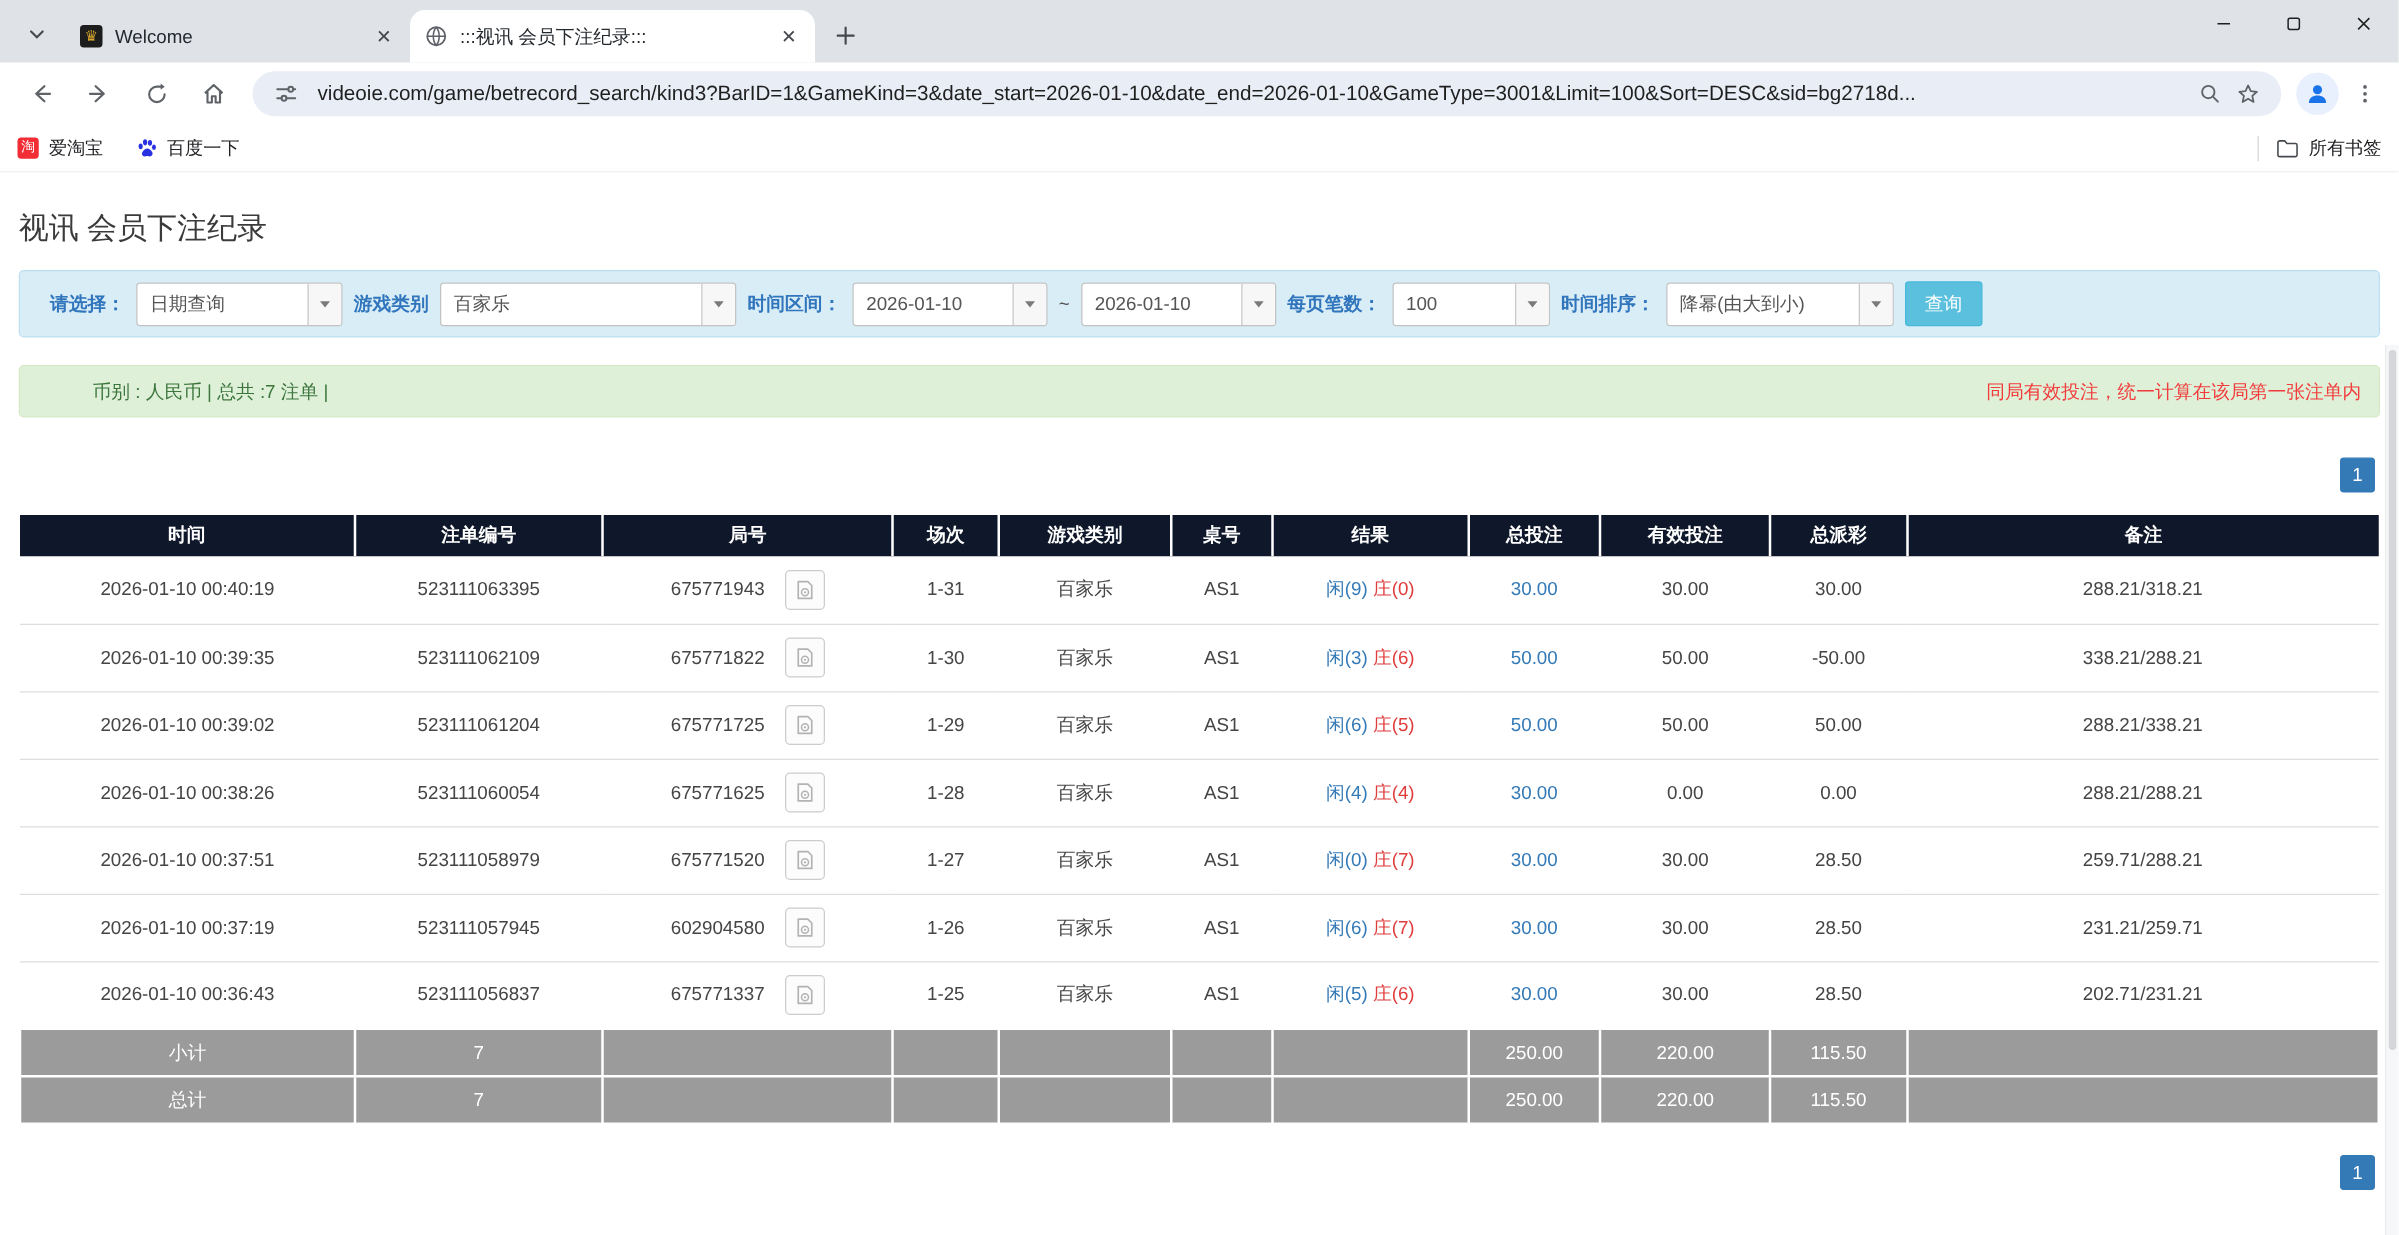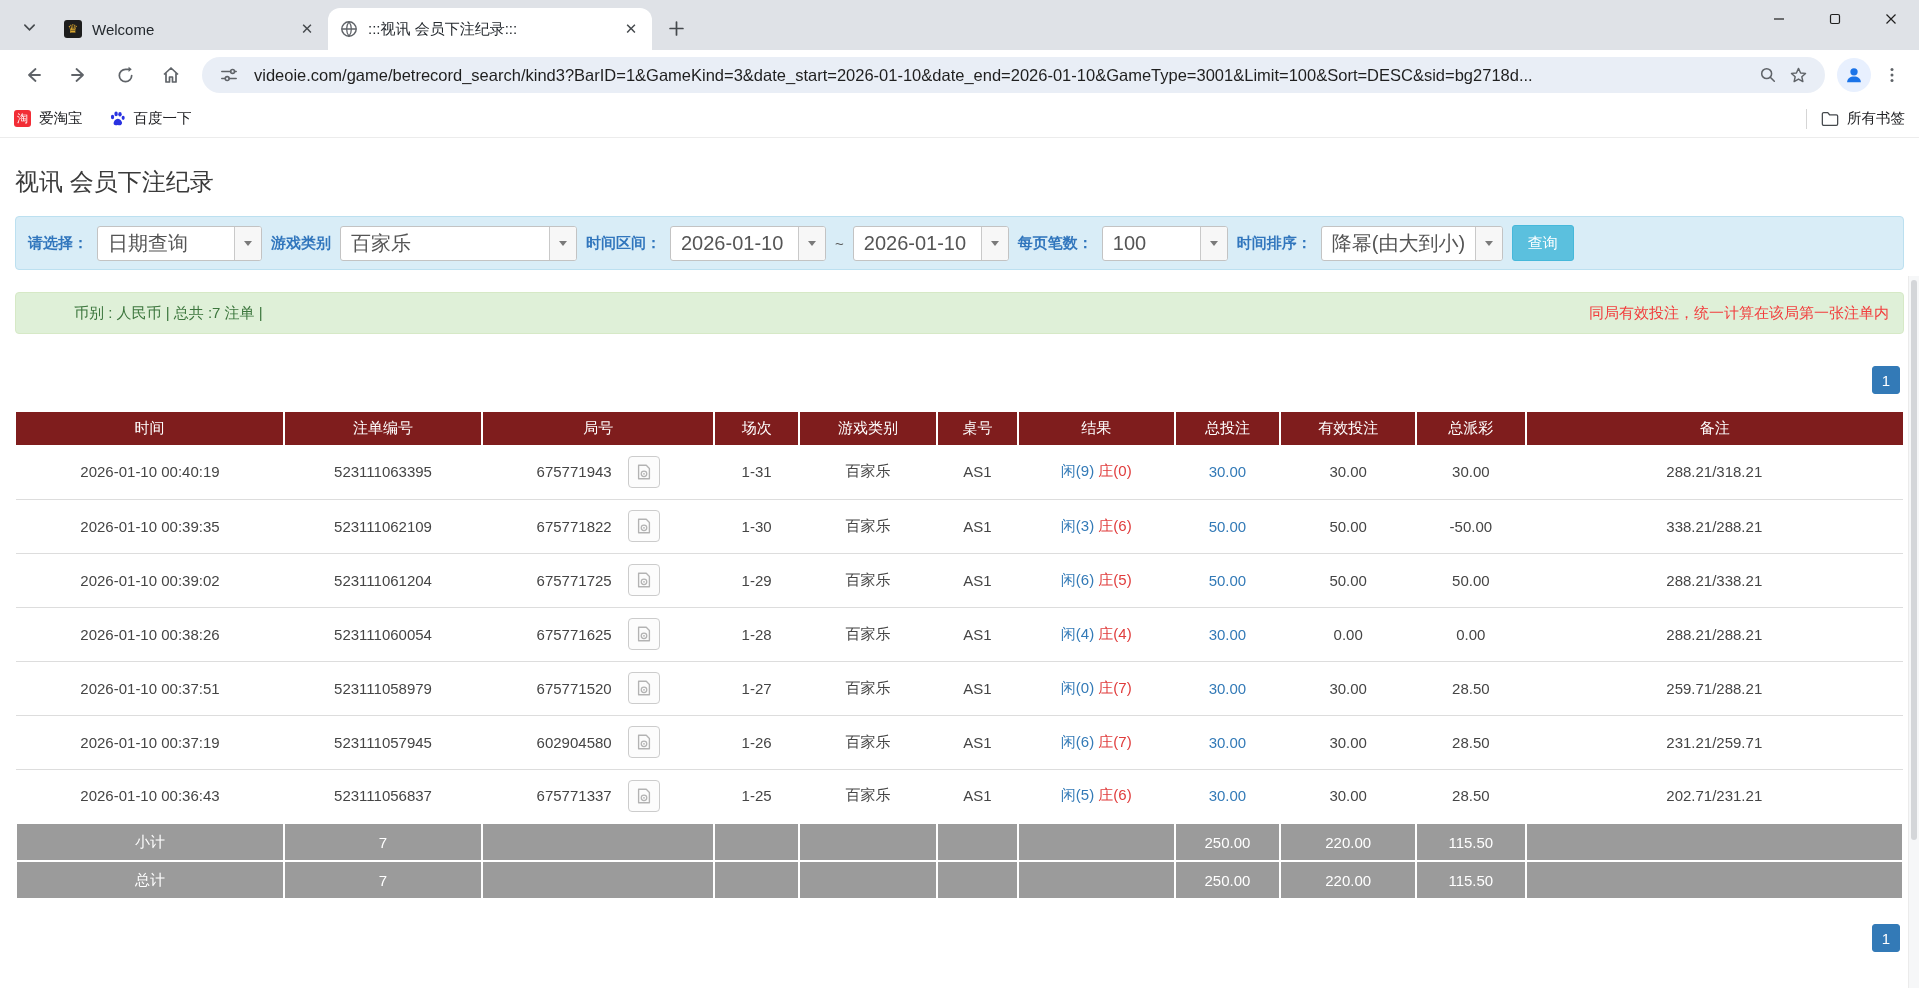--- a/index.html
+++ b/index.html
@@ -34,39 +34,39 @@
   .bm-tao { background:#f22d36; border-radius:3px; color:#fff; font-size:11px; line-height:17px; text-align:center; }
   .bm-spacer { flex:1; }
   .bm-divider { width:1px; height:20px; background:#d5d5d5; margin:0 14px; }
   .all-bookmarks { display:flex; align-items:center; color:#202124; font-size:14.5px; }
   .all-bookmarks svg { margin-right:8px; }
 
   
   .content { position:relative; height:850px; background:#fff; padding:0 15px; }
   .page-title { font-size:24px; color:#3b3b3b; font-weight:500; padding-top:28px; }
 
-  .filter-panel { margin-top:18px; height:54px; background:#d9edf7; border:1px solid #bce0f0; border-radius:4px; display:flex; align-items:center; padding:0 12px; gap:9px; }
+  .filter-panel { margin-top:18px; height:54px; background:#d9edf7; border:1px solid #bce0f0; border-radius:4px; display:flex; align-items:center; padding:0 24px; gap:9px; }
   .f-label { color:#3176bd; font-weight:bold; font-size:15px; white-space:nowrap; }
   .combo { height:35px; background:#fff; border:1px solid #c3c3c3; border-radius:3px; display:flex; align-items:stretch; overflow:hidden; }
-  .combo .combo-text { display:flex; align-items:center; padding:0 10px; font-size:20px; color:#555; flex:1; white-space:nowrap; overflow:hidden; }
+  .combo .combo-text { display:flex; align-items:center; padding:0 10px; font-size:15px; color:#555; flex:1; white-space:nowrap; overflow:hidden; }
   .combo .combo-btn { width:27px; border-left:1px solid #c9c9c9; background:#f7f7f7; display:flex; align-items:center; justify-content:center; flex:none; }
   .combo .arrow { width:0; height:0; border-left:4px solid transparent; border-right:4px solid transparent; border-top:5px solid #7a7a7a; }
   .tilde { color:#555; }
   .query-btn { height:36px; padding:0 15px; background:#5bc0de; border:1px solid #46b8da; border-radius:3px; color:#fff; font-size:15px; display:flex; align-items:center; }
 
   .info-bar { margin-top:22px; height:42px; background:#dff0d8; border:1px solid #d6e9c6; border-radius:4px; display:flex; align-items:center; justify-content:space-between; padding:0 14px; }
   .info-left { color:#3c763d; font-size:15px;margin-left:44px; }
   .info-right { color:#f23c3c; font-size:15px; }
 
   .pag-row { display:flex; justify-content:flex-end; margin-top:32px; padding-right:4px; }
   .pag-row.bottom { margin-top:24px; }
   .page-btn { min-width:28px; height:28px; background:#337ab7; border:1px solid #337ab7; border-radius:3px; color:#fff; font-size:15px; display:flex; align-items:center; justify-content:center; }
 
   table.bet-table { width:100%; border-collapse:collapse; margin-top:18px; table-layout:fixed; }
-  .bet-table th { background:#7f1d1d; color:#fff; font-weight:normal; font-size:15px; height:33px; border-right:2px solid #fff; text-align:center; }
+  .bet-table th { background:#0f172a; color:#fff; font-weight:bold; font-size:15px; height:33px; border-right:2px solid #fff; text-align:center; }
   .bet-table th:last-child { border-right:none; }
   .bet-table tbody td { height:54px; border-bottom:1px solid #ddd; text-align:center; font-size:15px; color:#454545; }
   .round-cell-inner { display:inline-flex; align-items:center; gap:16px; }
   .film-btn { width:32px; height:32px; border:1px solid #ccc; border-radius:4px; background:#fcfcfc; display:inline-flex; align-items:center; justify-content:center; }
   .res-player { color:#337ab7; }
   .res-banker { color:#e03c3c; }
   .total-bet-link { color:#337ab7; }
   .payout-neg { color:#f03e3e; }
   .bet-table tr.footer-row td { background:#9b9b9b; color:#fff; height:38px; border:2px solid #fff; font-size:15px; }
 

